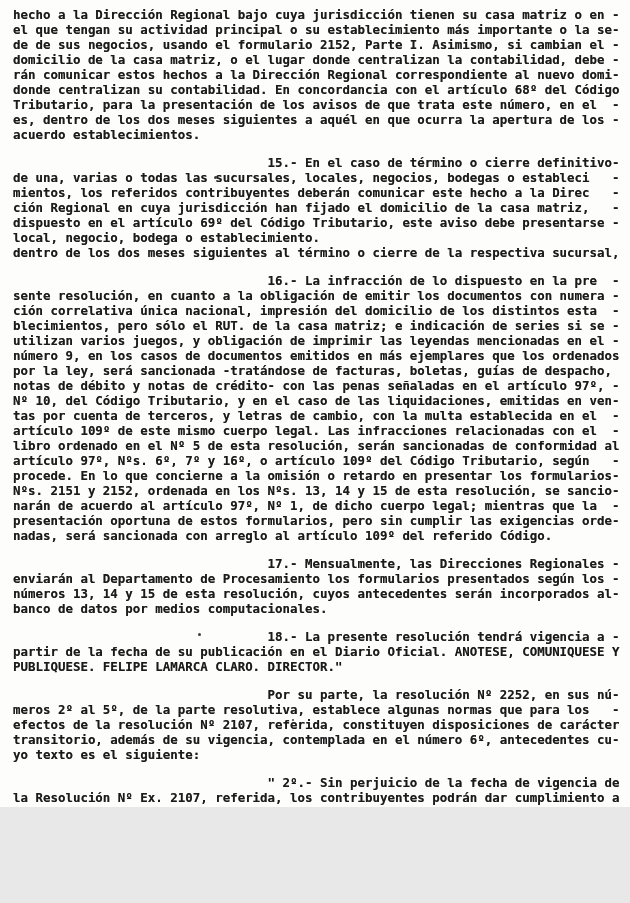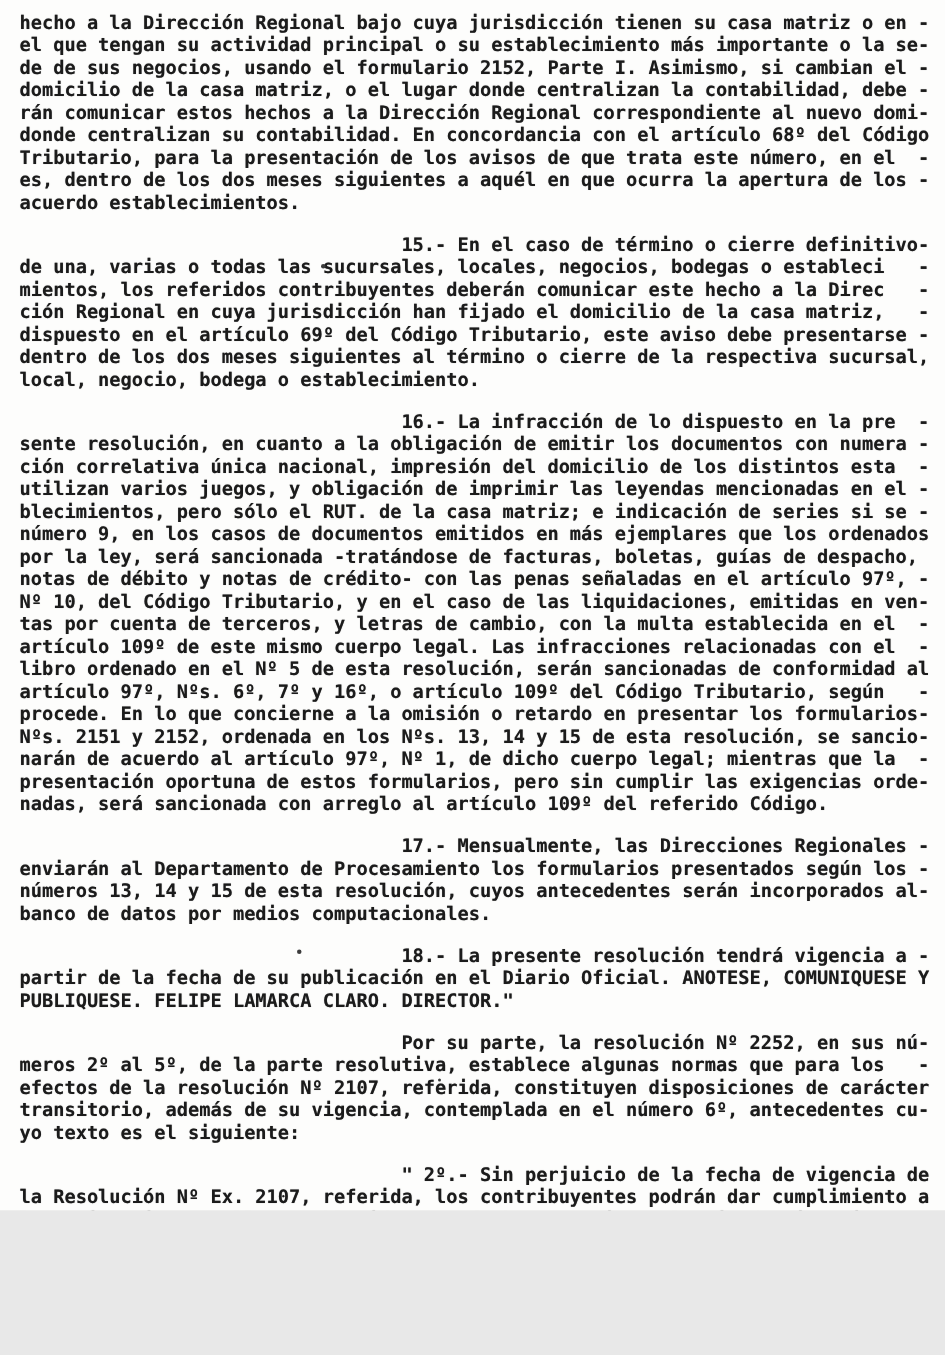--- a/index.html
+++ b/index.html
@@ -57,29 +57,29 @@
         <div class="line">Tributario, para la presentación de los avisos de que trata este número, en el  -</div>
         <div class="line">es, dentro de los dos meses siguientes a aquél en que ocurra la apertura de los -</div>
         <div class="line">acuerdo establecimientos.</div>
       </div>
       <div class="para">
         <div class="line">                                  15.- En el caso de término o cierre definitivo-</div>
         <div class="line">de una, varias o todas las sucursales, locales, negocios, bodegas o estableci   -</div>
         <div class="line">mientos, los referidos contribuyentes deberán comunicar este hecho a la Direc   -</div>
         <div class="line">ción Regional en cuya jurisdicción han fijado el domicilio de la casa matriz,   -</div>
         <div class="line">dispuesto en el artículo 69º del Código Tributario, este aviso debe presentarse -</div>
+        <div class="line">local, negocio, bodega o establecimiento.</div>
         <div class="line">dentro de los dos meses siguientes al término o cierre de la respectiva sucursal,</div>
-        <div class="line">local, negocio, bodega o establecimiento.</div>
       </div>
       <div class="para">
         <div class="line">                                  16.- La infracción de lo dispuesto en la pre  -</div>
         <div class="line">sente resolución, en cuanto a la obligación de emitir los documentos con numera -</div>
         <div class="line">ción correlativa única nacional, impresión del domicilio de los distintos esta  -</div>
+        <div class="line">blecimientos, pero sólo el RUT. de la casa matriz; e indicación de series si se -</div>
         <div class="line">utilizan varios juegos, y obligación de imprimir las leyendas mencionadas en el -</div>
-        <div class="line">blecimientos, pero sólo el RUT. de la casa matriz; e indicación de series si se -</div>
         <div class="line">número 9, en los casos de documentos emitidos en más ejemplares que los ordenados</div>
         <div class="line">por la ley, será sancionada -tratándose de facturas, boletas, guías de despacho,</div>
         <div class="line">notas de débito y notas de crédito- con las penas señaladas en el artículo 97º, -</div>
         <div class="line">Nº 10, del Código Tributario, y en el caso de las liquidaciones, emitidas en ven-</div>
         <div class="line">tas por cuenta de terceros, y letras de cambio, con la multa establecida en el  -</div>
         <div class="line">artículo 109º de este mismo cuerpo legal. Las infracciones relacionadas con el  -</div>
         <div class="line">libro ordenado en el Nº 5 de esta resolución, serán sancionadas de conformidad al</div>
         <div class="line">artículo 97º, Nºs. 6º, 7º y 16º, o artículo 109º del Código Tributario, según   -</div>
         <div class="line">procede. En lo que concierne a la omisión o retardo en presentar los formularios-</div>
         <div class="line">Nºs. 2151 y 2152, ordenada en los Nºs. 13, 14 y 15 de esta resolución, se sancio-</div>

